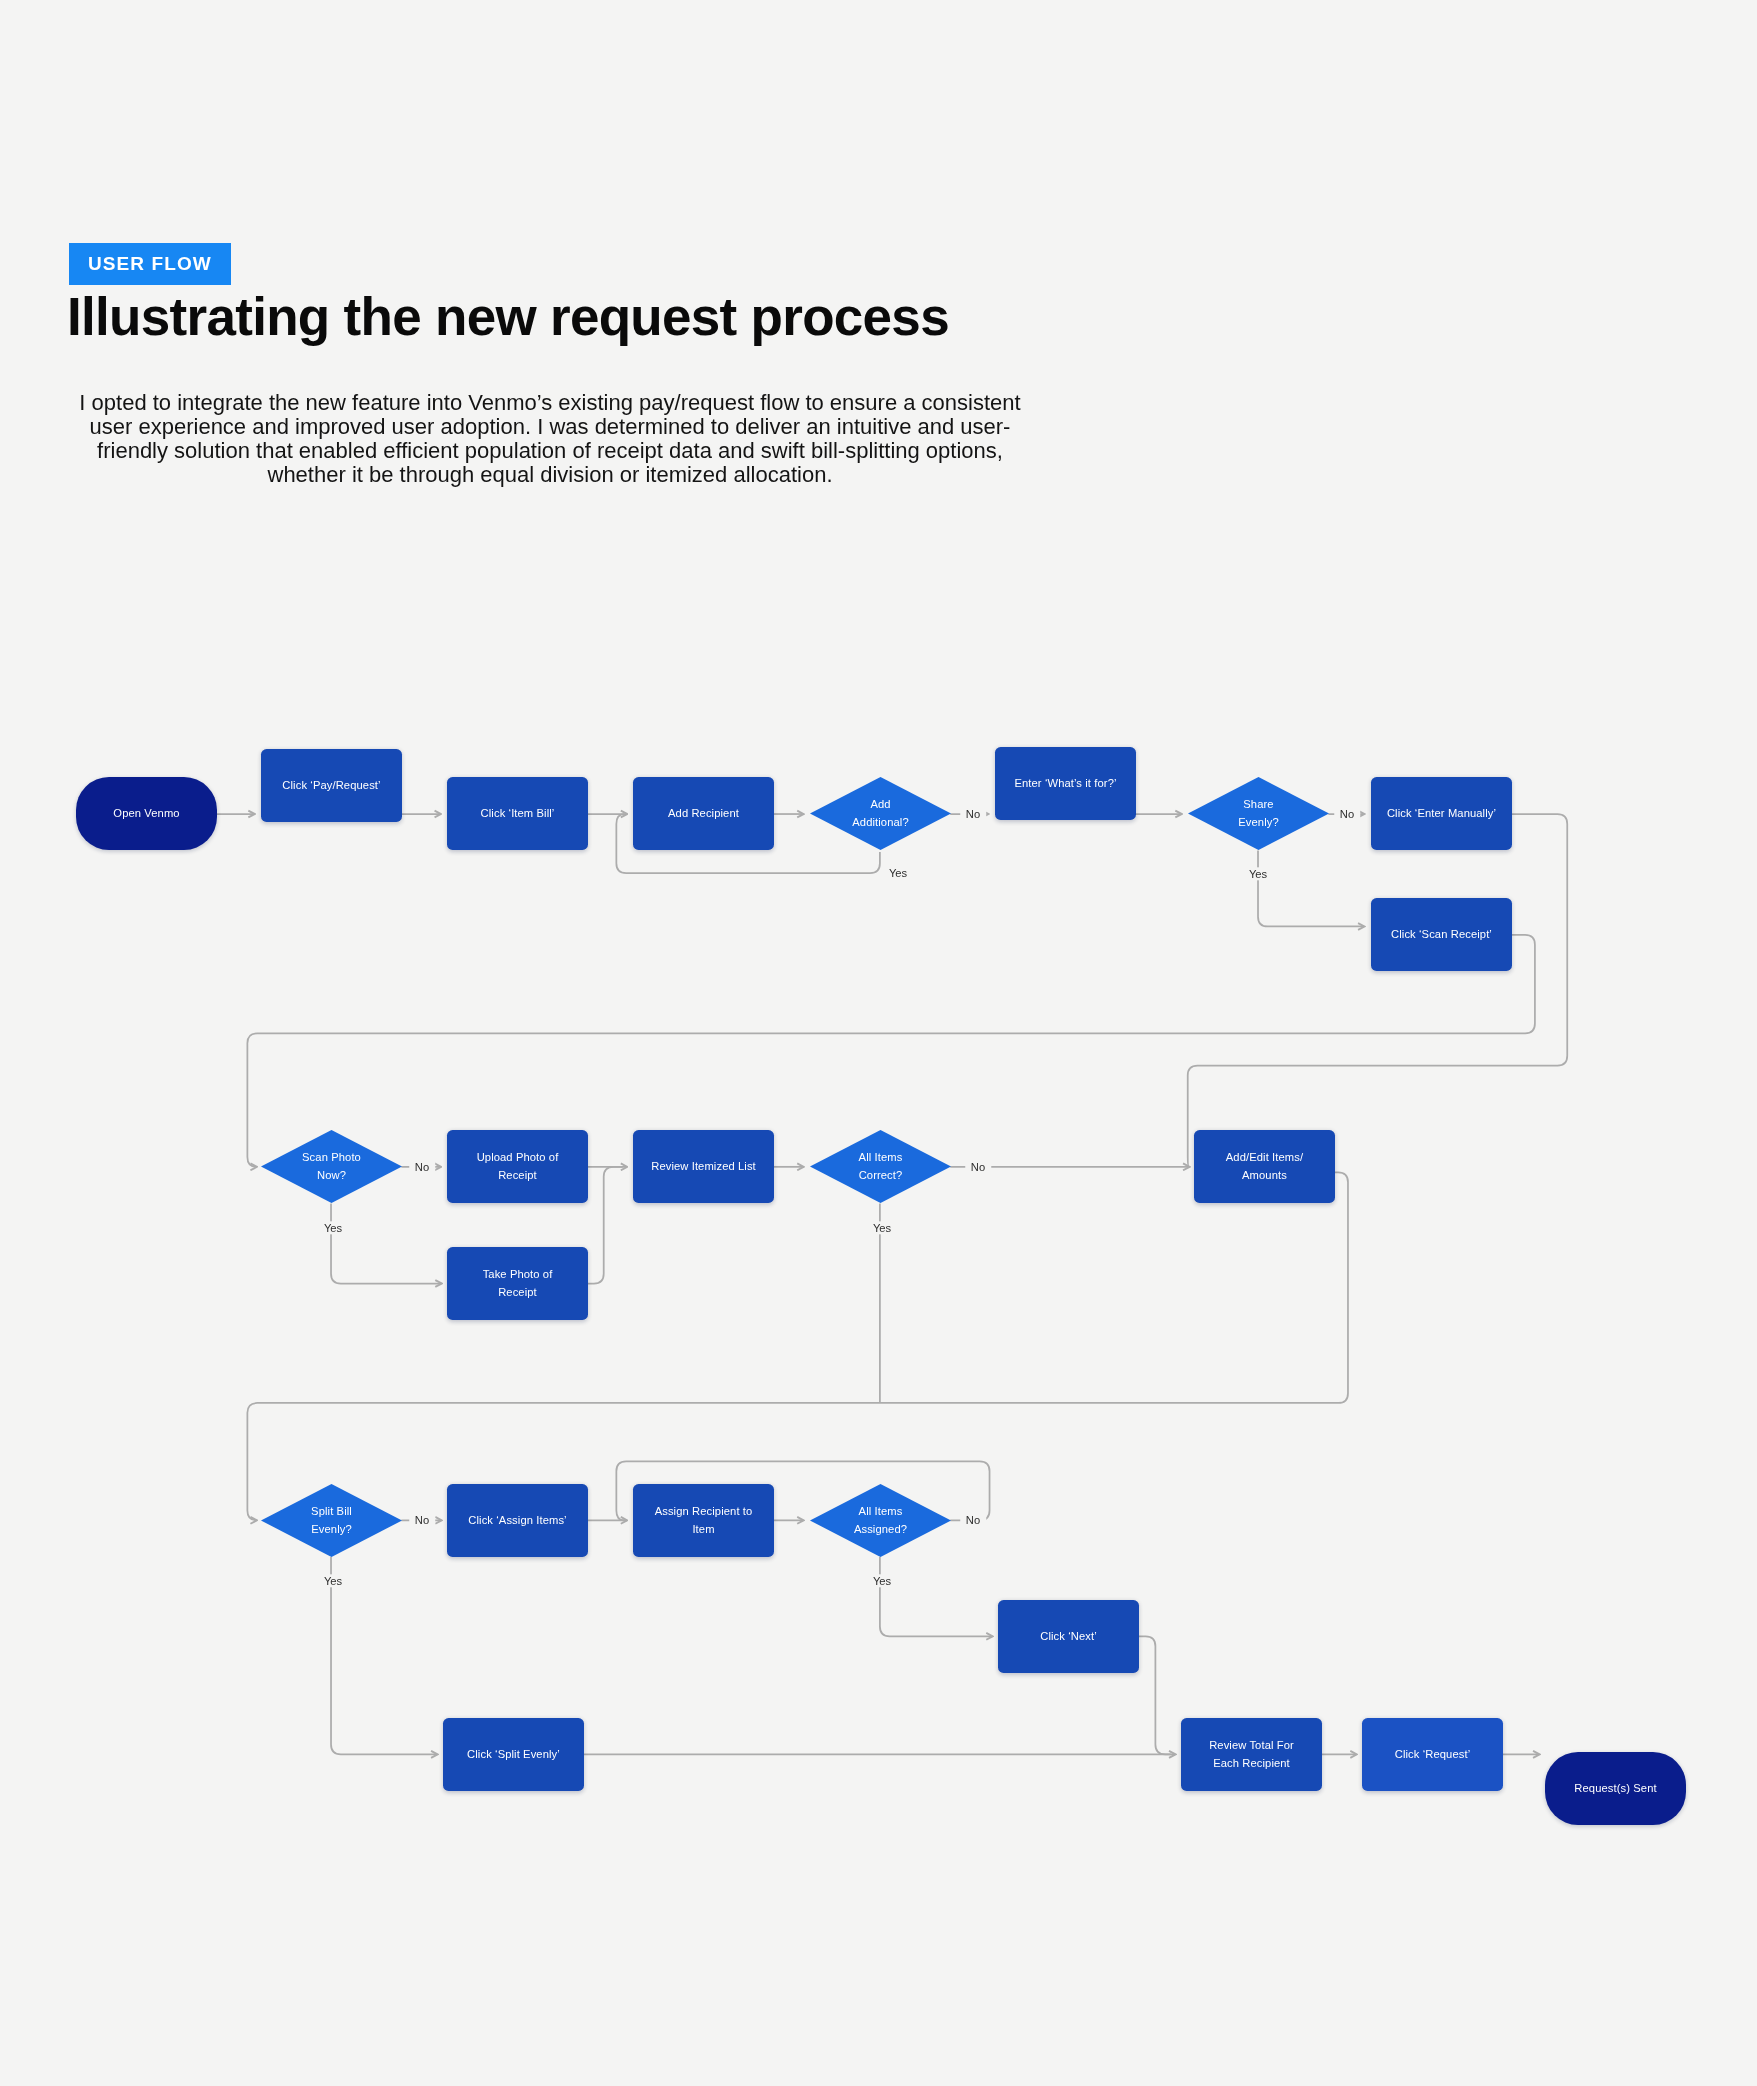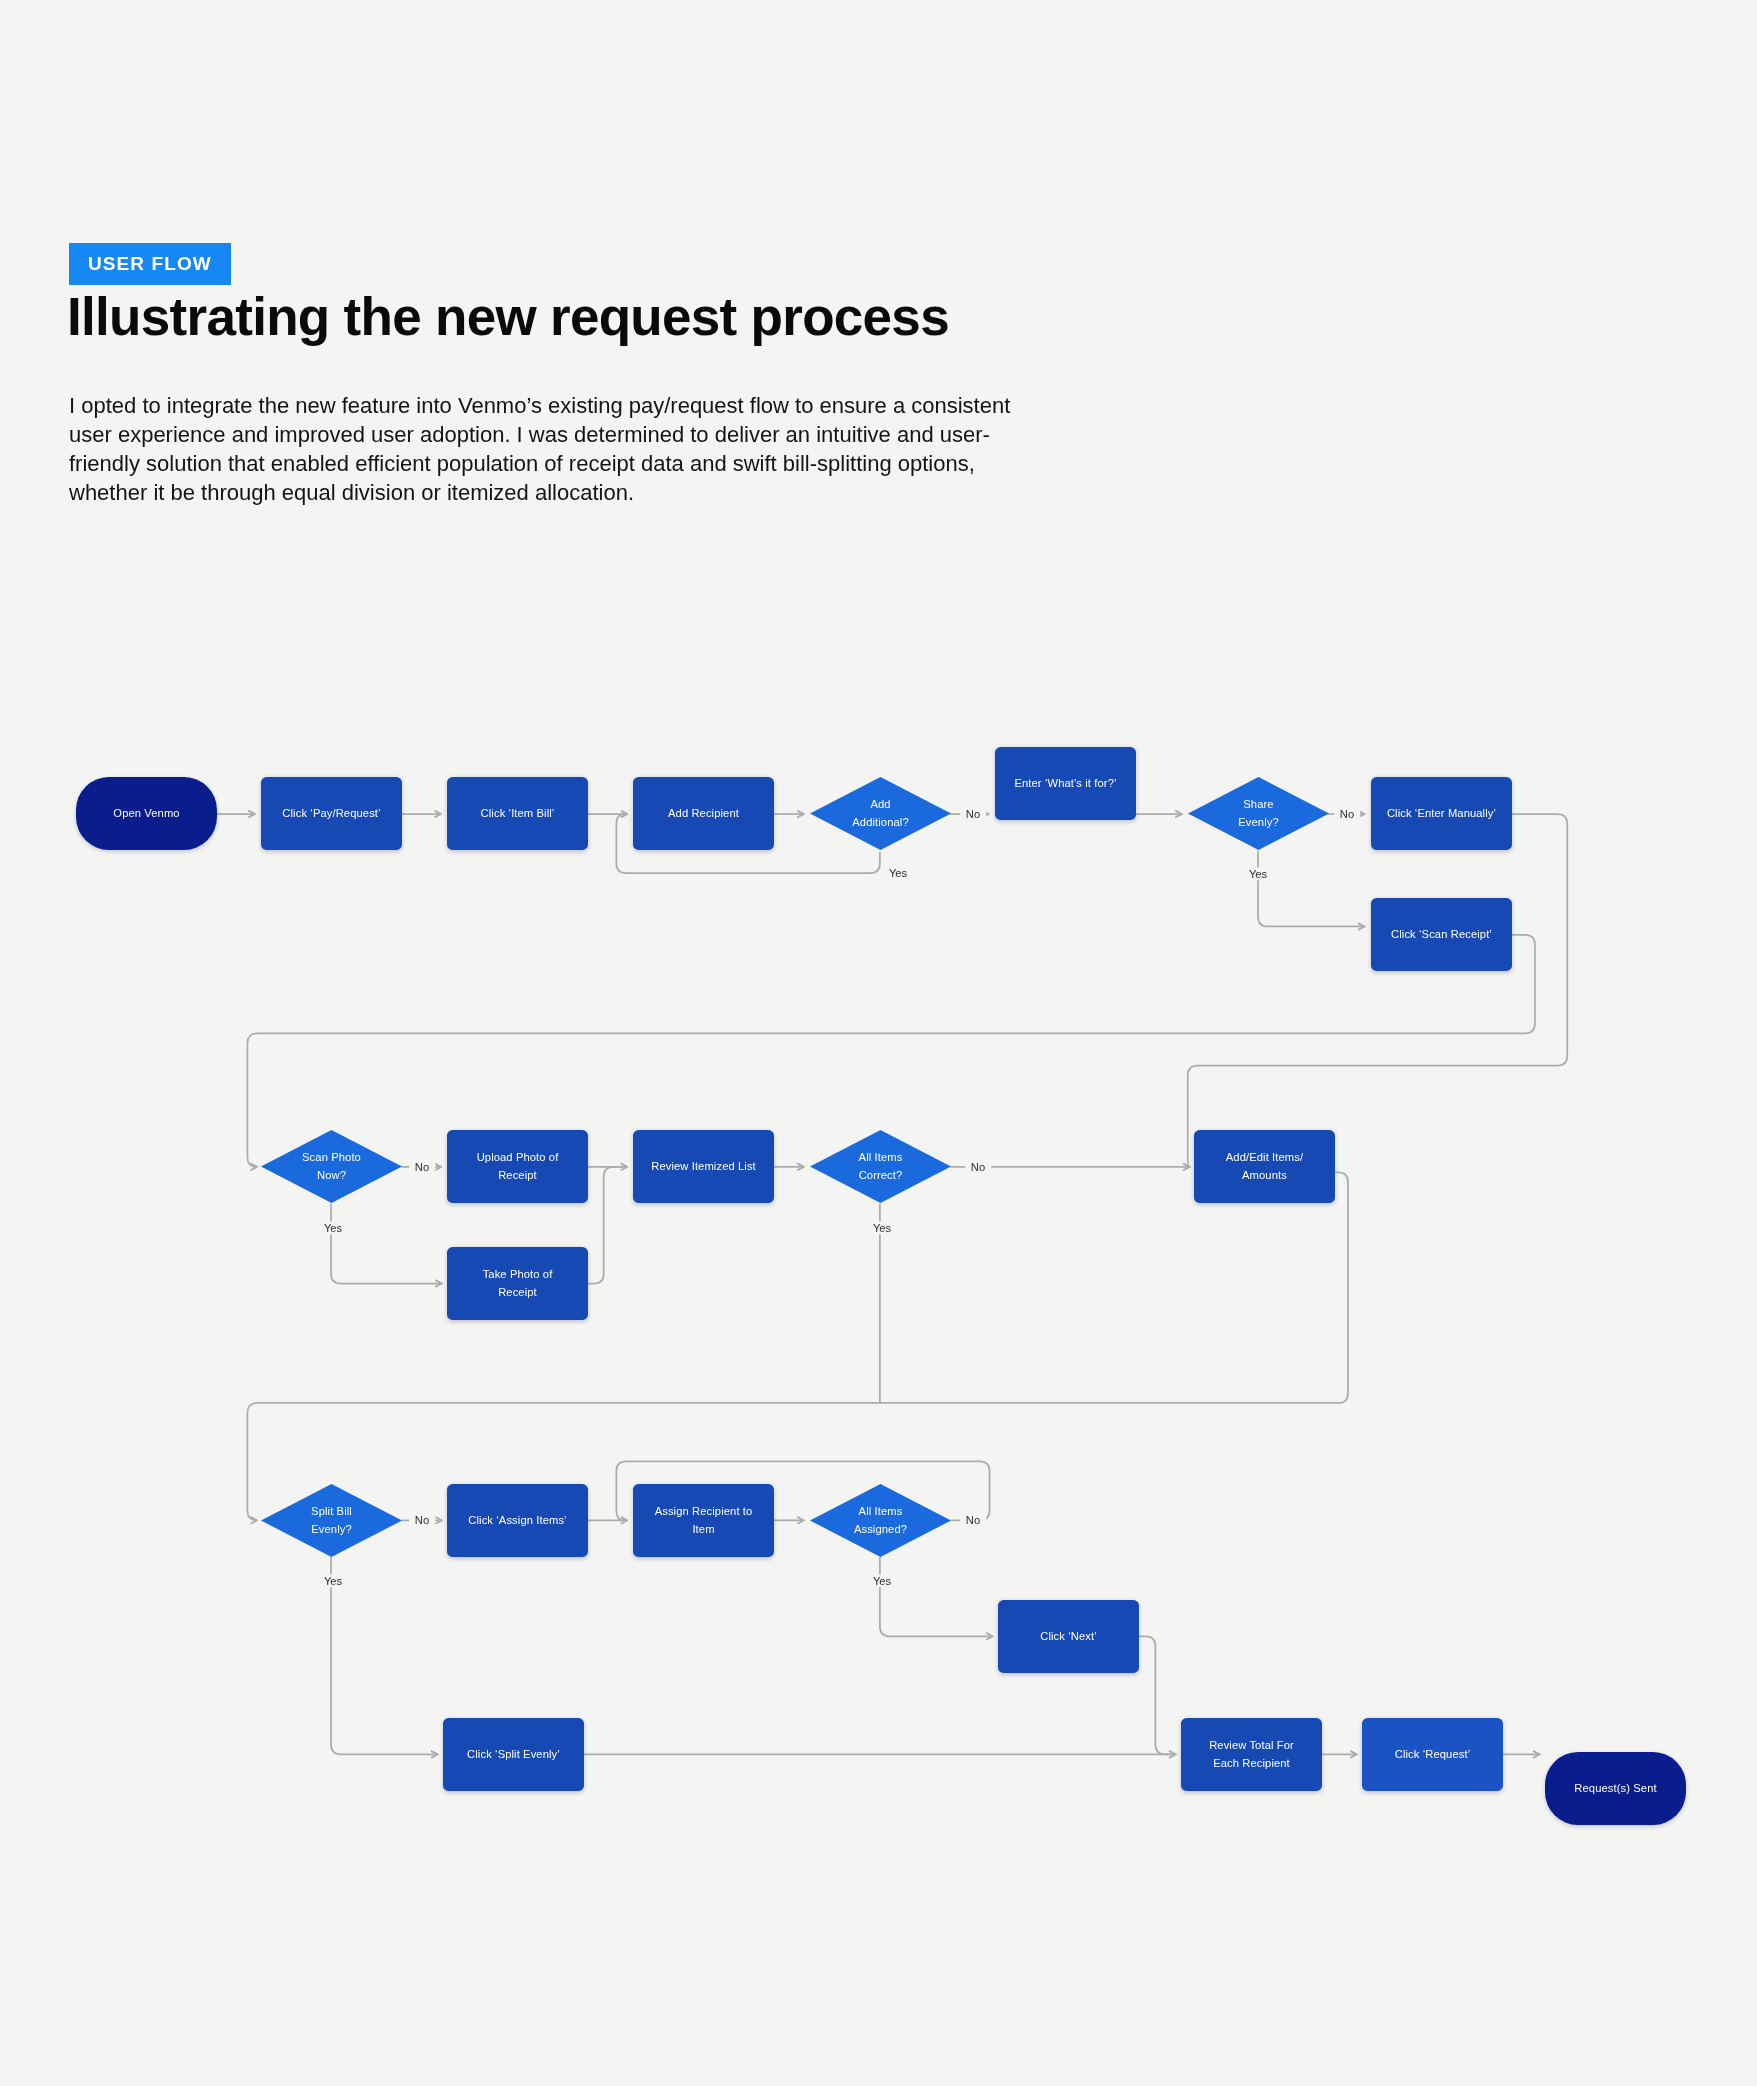--- a/index.html
+++ b/index.html
@@ -10,21 +10,21 @@
   html,body{margin:0;padding:0;}
   body{background:var(--page_bg);font-family:"Liberation Sans",sans-serif;}
   .page{position:relative;width:1757px;height:2015px;background:var(--page_bg);overflow:hidden;}
 
   
   .badge{position:absolute;left:69px;top:243px;background:var(--badge_bg);color:#fff;
          font-weight:700;font-size:19px;letter-spacing:1.1px;padding:9.8px 19px;}
   .title{position:absolute;left:67px;top:287px;margin:0;color:var(--heading_text);
          font-family:Liberation Sans, sans-serif;font-weight:700;font-size:53px;line-height:1.12;letter-spacing:-0.7px;}
   .para{position:absolute;left:69px;top:391px;width:962px;margin:0;color:var(--body_text);
-        font-size:22px;line-height:29px;}
+        font-size:22px;line-height:24px;text-align:center;}
 
   
   .connectors{position:absolute;left:0;top:0;}
   .connectors path{fill:none;stroke:var(--connector_line);stroke-width:2.5px;}
   .node{position:absolute;width:141px;height:73px;display:flex;align-items:center;justify-content:center;
         text-align:center;color:var(--node_text);font-size:11.2px;line-height:17.6px;letter-spacing:0.1px;}
   .process{background:var(--process_node);border-radius:5.6px;box-shadow:0 1.4px 4.2px rgba(10,25,70,.22);}
   .process.light{background:var(--process_node_light);}
   .decision{background:var(--decision_node);clip-path:polygon(50% 0,100% 50%,50% 100%,0 50%);
             filter:drop-shadow(0 1.4px 2.1px rgba(10,25,70,.18));}
@@ -77,21 +77,21 @@
       <path d="M1620,2328 H1630 Q1644,2328 1644,2342 V2482 Q1644,2496 1658,2496 L1666,2496"></path>
       <path d="M830,2496 H1672" marker-end="url(#arrow)"></path>
       <path d="M1880,2496 H1930" marker-end="url(#arrow)"></path>
       <path d="M2138,2496 H2190" marker-end="url(#arrow)"></path>
     </g>
   </svg>
 
   <div class="node terminal" style="left:76px;top:777px">
       <span class="node-label">Open Venmo</span>
     </div>
-  <div class="node process" style="left:261px;top:777px">
+  <div class="node process" style="left:261px;top:749px">
       <span class="node-label">Click ‘Pay/Request’</span>
     </div>
   <div class="node process" style="left:447px;top:777px">
       <span class="node-label">Click ‘Item Bill’</span>
     </div>
   <div class="node process" style="left:633px;top:777px">
       <span class="node-label">Add Recipient</span>
     </div>
   <div class="node decision" style="left:810px;top:777px">
       <span class="node-label">Add

